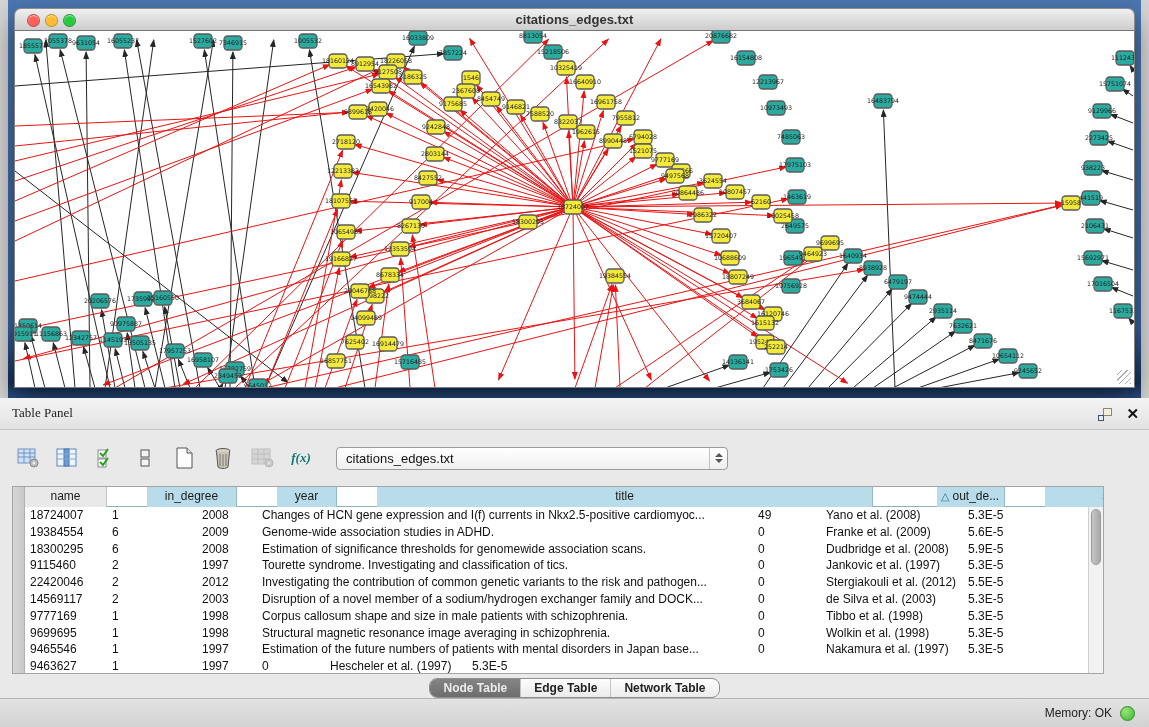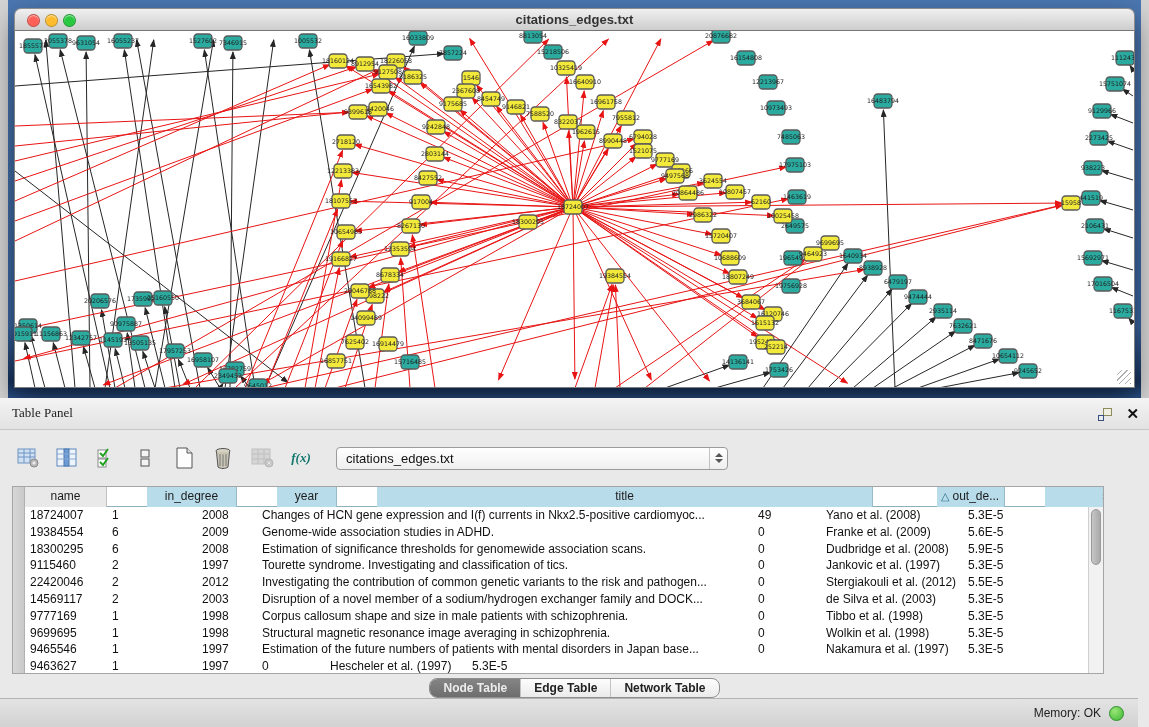--- a/index.html
+++ b/index.html
@@ -71,21 +71,21 @@
   .vthumb { position:absolute; top:2px; left:2px; width:10px; height:56px;
     border-radius:5px; background:linear-gradient(90deg,#c6c6c6,#a9a9a9); border:1px solid #9a9a9a; }
 
   .tabbar { position:absolute; top:280px; left:0; right:0; text-align:center; }
   .segs { display:inline-flex; border:1px solid #8f8f8f; border-radius:8px; overflow:hidden;
     background:linear-gradient(#fdfdfd,#ebebeb); box-shadow:0 1px 0 rgba(255,255,255,.7); }
   .seg { padding:2px 13px; font-size:12px; font-weight:bold; color:#222; border-right:1px solid #c3c3c3; }
   .seg:last-child { border-right:none; }
   .seg.active { background:linear-gradient(#858585,#6d6d6d); color:#ececec; }
 
-  .statusbar { position:absolute; left:0; right:11px; bottom:0; height:29px;
+  .statusbar { position:absolute; left:0; right:0; bottom:0; height:29px;
     background:linear-gradient(#e3e3e3,#d2d2d2); border-top:1px solid #b3b3b3;
     display:flex; align-items:center; justify-content:flex-end; gap:8px; padding-right:14px; }
   .mem-label { font-size:12px; color:#222; }
   .mem-dot { width:15px; height:15px; border-radius:50%; border:1px solid #2e8f27;
     background:radial-gradient(circle at 35% 30%, #9ae578, #3cb832); }
 </style>
 </head>
 <body>
 
 <div class="network-area">

